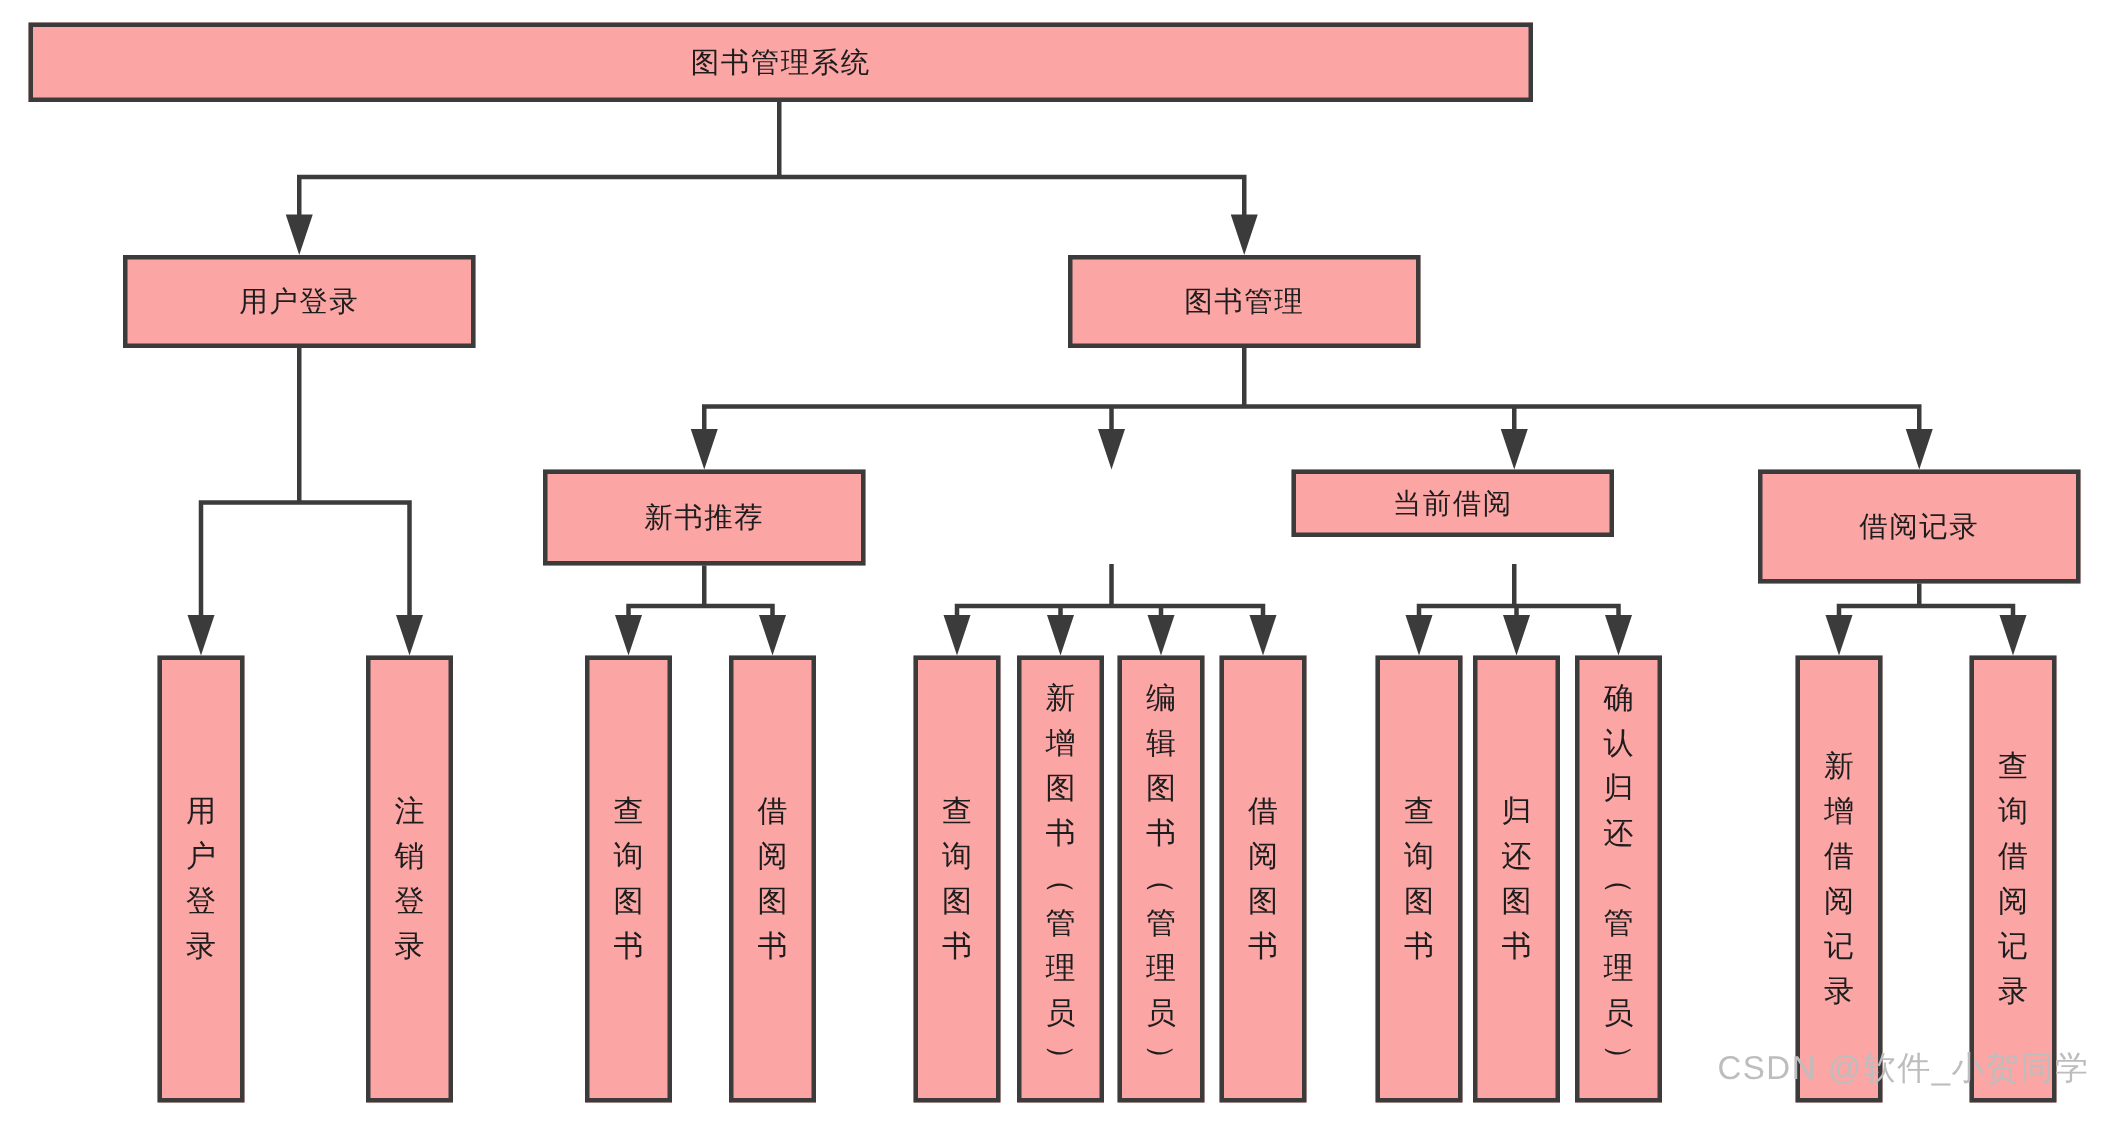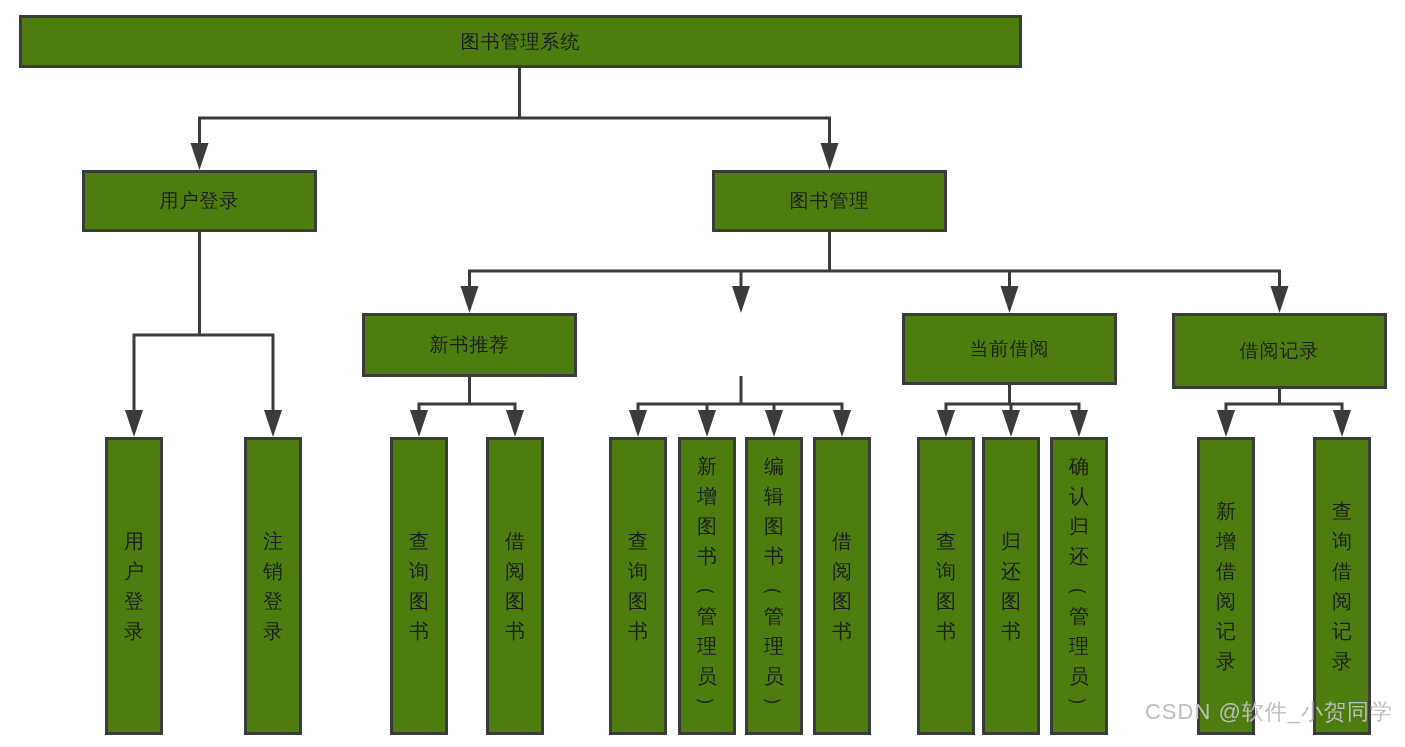--- a/index.html
+++ b/index.html
@@ -16,21 +16,21 @@
     font-family:"Liberation Sans","DejaVu Sans",sans-serif;
     overflow:hidden;
   }
   .connectors{position:absolute;left:0;top:0;z-index:1;}
   .connectors path{stroke:var(--line);stroke-width:3;fill:none;}
   .connectors polygon{fill:var(--line);stroke:none;}
   .node{
     position:absolute;
     box-sizing:border-box;
     border:3px solid var(--line);
-    background:#4d7c0f;
+    background:#fca5a5;
     display:flex;align-items:center;justify-content:center;
     color:var(--text);
     font-size:19px;
     letter-spacing:1px;
     z-index:2;
   }
   .leaf{
     flex-direction:column;
     font-size:20px;
     letter-spacing:0;
@@ -87,21 +87,21 @@
     <polygon points="1217,410 1235,410 1226,437"></polygon>
     <polygon points="1333,410 1351,410 1342,437"></polygon>
   </svg>
 
   <div class="node" style="left:19px;top:15px;width:1003px;height:53px;">图书管理系统</div>
 
   <div class="node" style="left:82px;top:170px;width:235px;height:62px;">用户登录</div>
   <div class="node" style="left:712px;top:170px;width:235px;height:62px;">图书管理</div>
 
   <div class="node" style="left:362px;top:313px;width:215px;height:64px;">新书推荐</div>
-  <div class="node" style="left:902px;top:313px;width:215px;height:72px;">当前借阅</div>
+  <div class="node" style="left:861px;top:313px;width:215px;height:45px;">当前借阅</div>
   <div class="node" style="left:1172px;top:313px;width:215px;height:76px;">借阅记录</div>
 
   <div class="node leaf" style="left:105px;top:437px;width:58px;height:298px;">
       <span class="vchar">用</span>
       <span class="vchar">户</span>
       <span class="vchar">登</span>
       <span class="vchar">录</span>
     </div>
   <div class="node leaf" style="left:244px;top:437px;width:58px;height:298px;">
       <span class="vchar">注</span>

